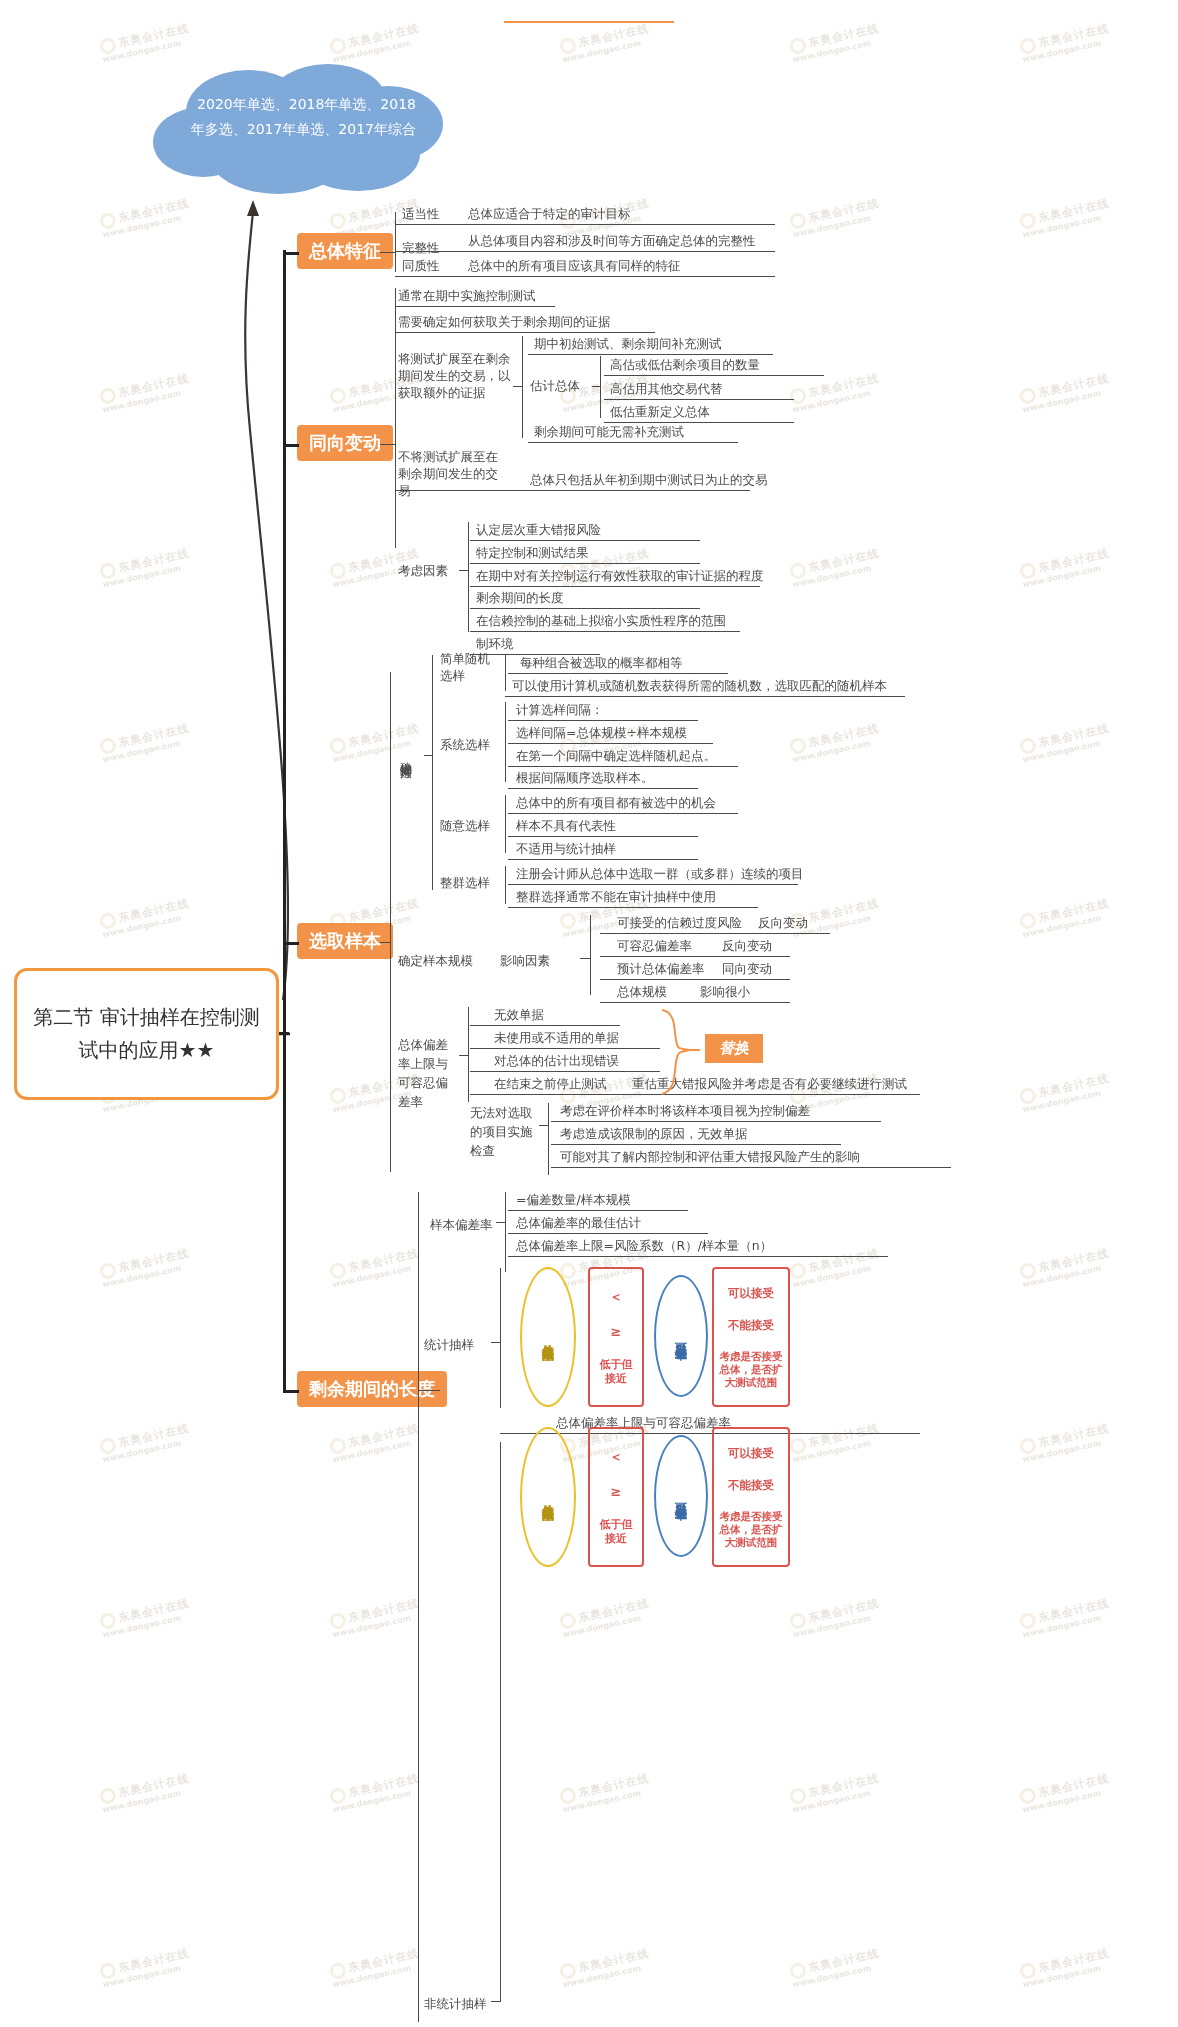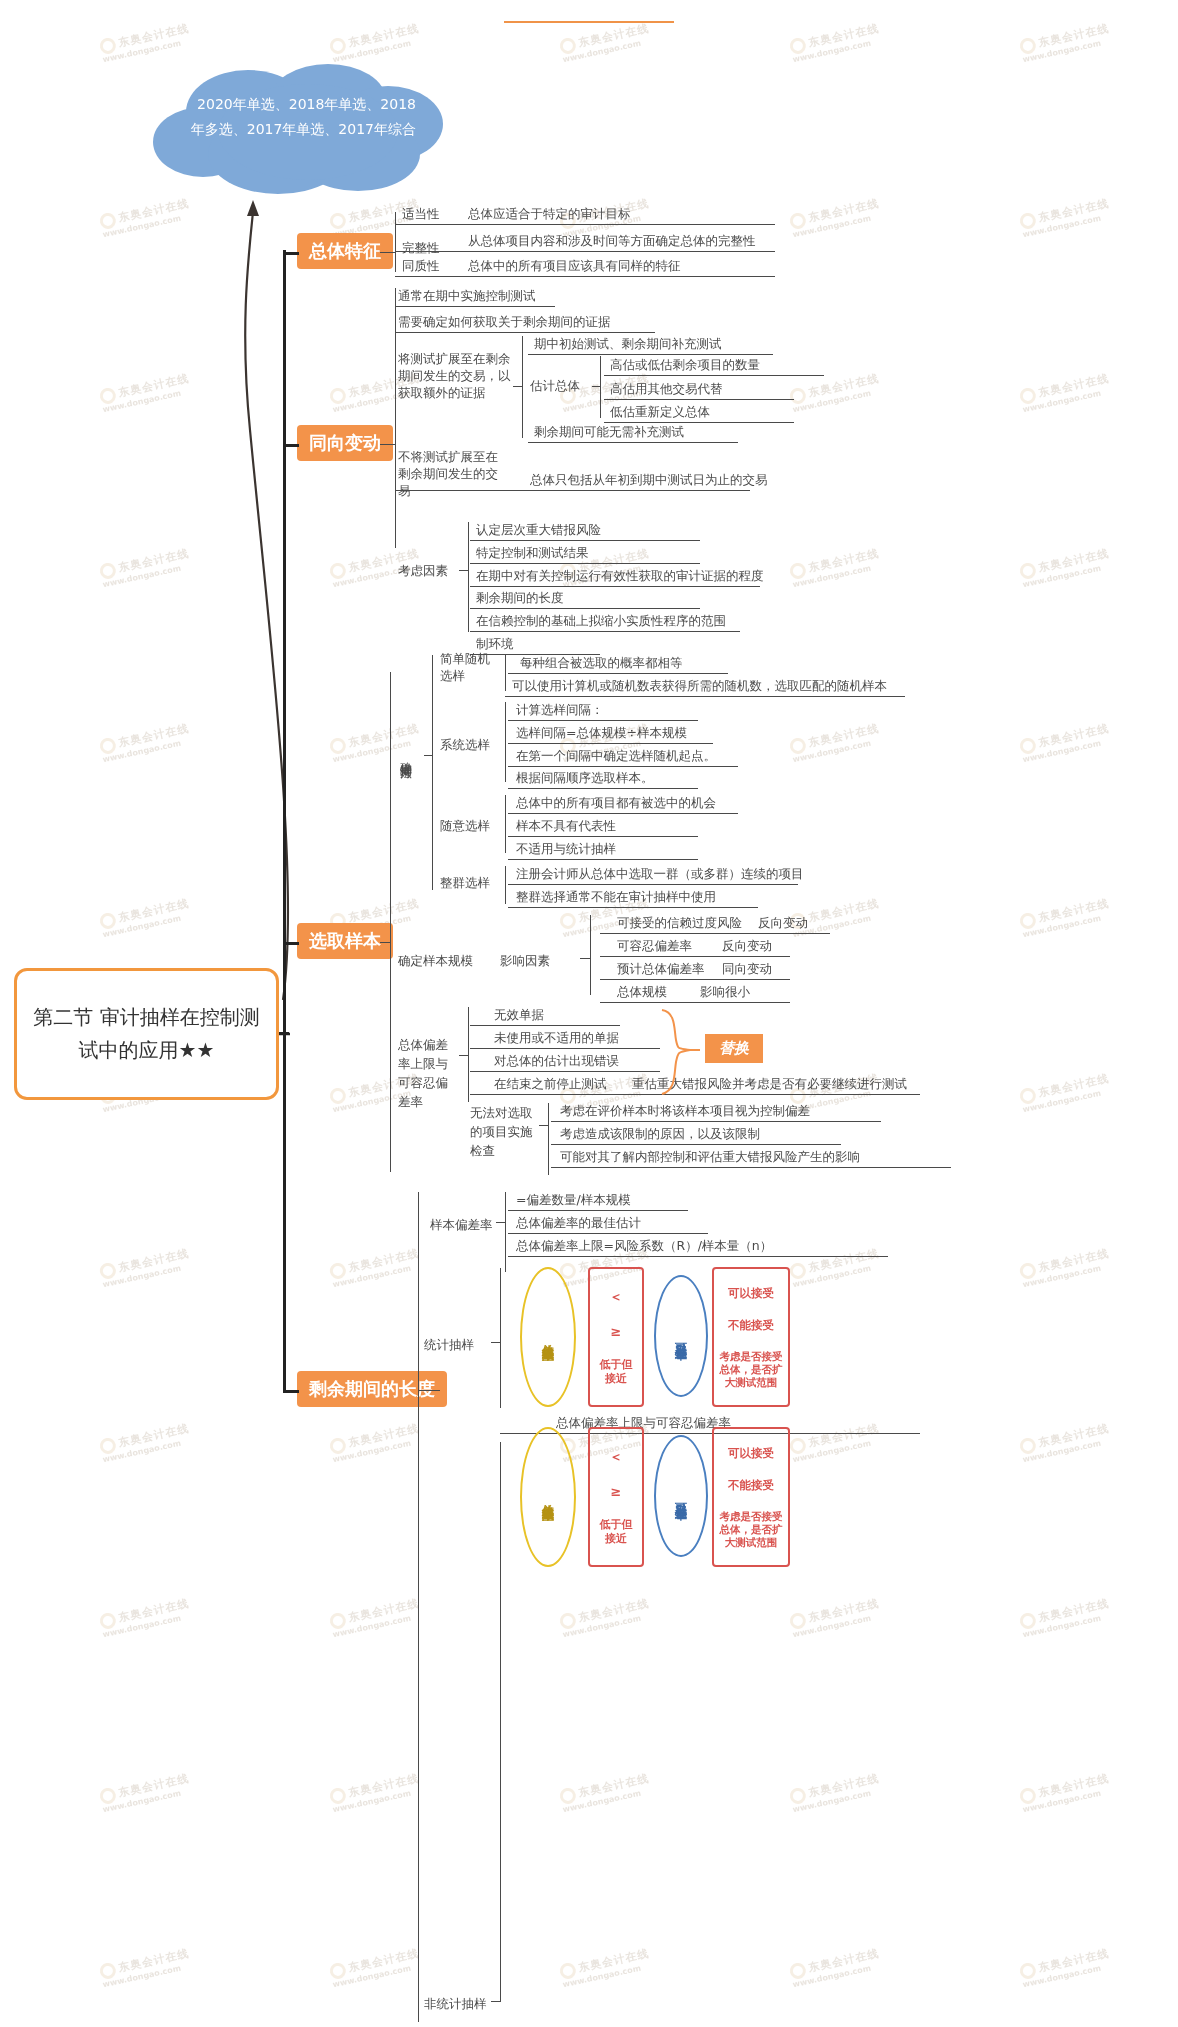--- a/index.html
+++ b/index.html
@@ -359,21 +359,21 @@
   <line x1="690" y1="1050" x2="700" y2="1050" stroke="#f3934a" stroke-width="2"></line>
 </svg>
 <div class="tag-orange" style="left:705px; top:1034px;">替换</div>
 
 <div class="n wrap" style="left:470px; top:1103px; width:65px; line-height:19px;">无法对选取的项目实施检查</div>
 <div class="vl" style="left:548px; top:1103px; height:72px;"></div>
 <div class="hl" style="left:539px; top:1125px; width:10px;"></div>
 
 <div class="n" style="left:560px; top:1103px;">考虑在评价样本时将该样本项目视为控制偏差</div>
 <div class="hl" style="left:551px; top:1121px; width:330px;"></div>
-<div class="n" style="left:560px; top:1126px;">考虑造成该限制的原因，以及该限制</div>
+<div class="n" style="left:560px; top:1126px;">考虑造成该限制的原因，无效单据</div>
 <div class="hl" style="left:551px; top:1144px; width:290px;"></div>
 <div class="n" style="left:560px; top:1149px;">可能对其了解内部控制和评估重大错报风险产生的影响</div>
 <div class="hl" style="left:551px; top:1167px; width:400px;"></div>
 
 <div class="blabel" style="left:297px; top:1371px;">剩余期间的长度</div>
 <div class="hl thick" style="left:283px; top:1390px; width:16px;"></div>
 <div class="hl" style="left:425px; top:1390px; width:15px;"></div>
 <div class="vl" style="left:418px; top:1192px; height:830px;"></div>
 <div class="hl" style="left:418px; top:1390px; width:10px;"></div>
 

